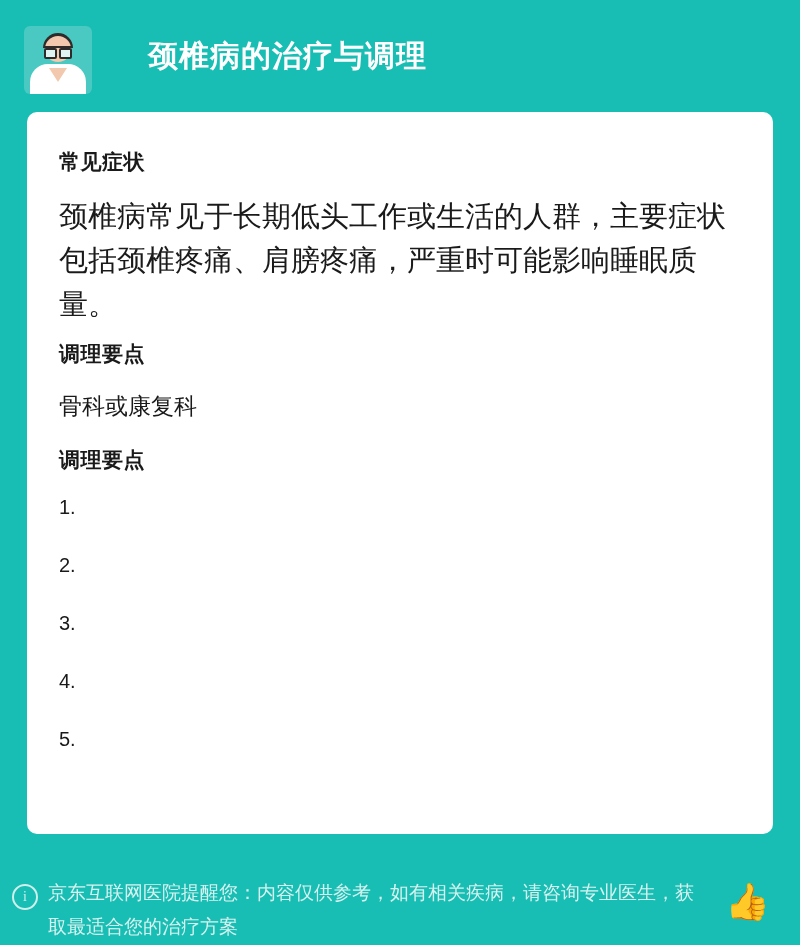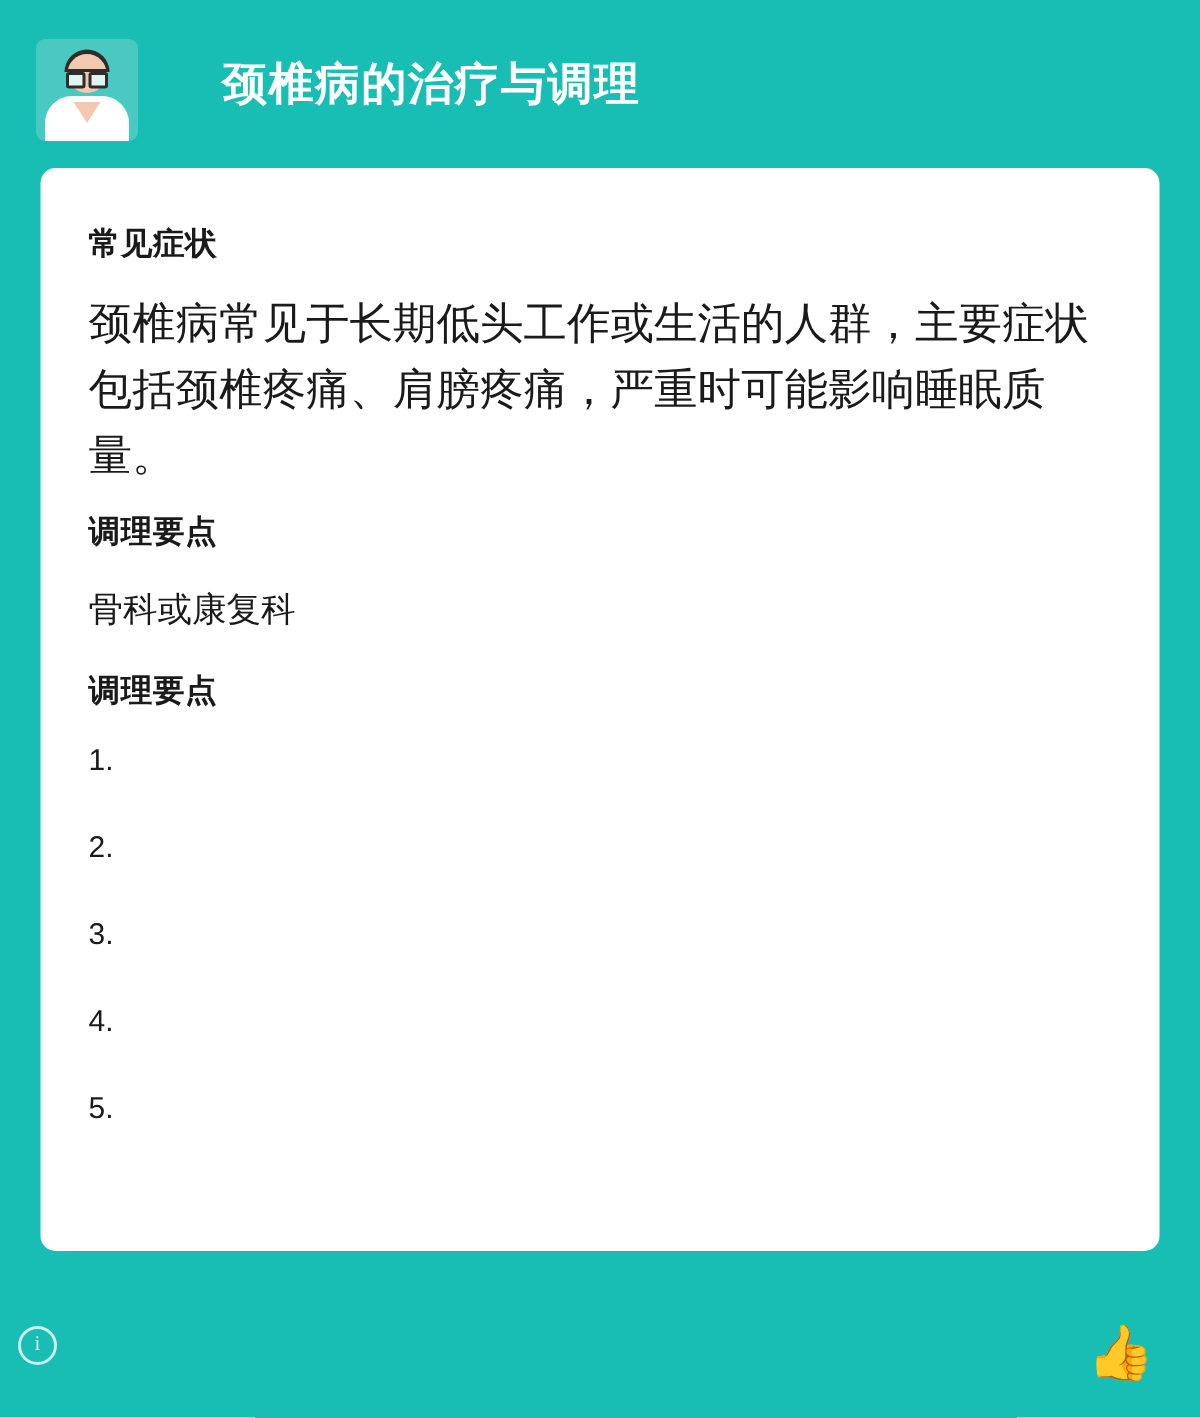--- a/index.html
+++ b/index.html
@@ -243,16 +243,17 @@
       </li>
       <li>
         <span class="num">5.</span>
       </li>
     </ul>
 
   </div>
 
   <div class="footer">
     <div class="footer-icon">i</div>
+    <div class="footer-text">京东互联网医院提醒您：内容仅供参考，如有相关疾病，请咨询专业医生，获取最适合您的治疗方案</div>
     <div class="thumb">👍</div>
   </div>
 
 </div>
 
 </body></html>

